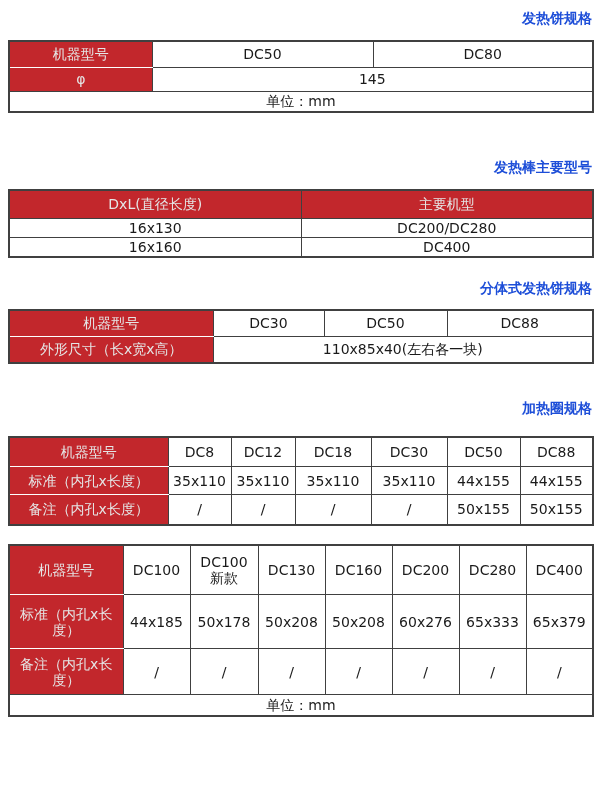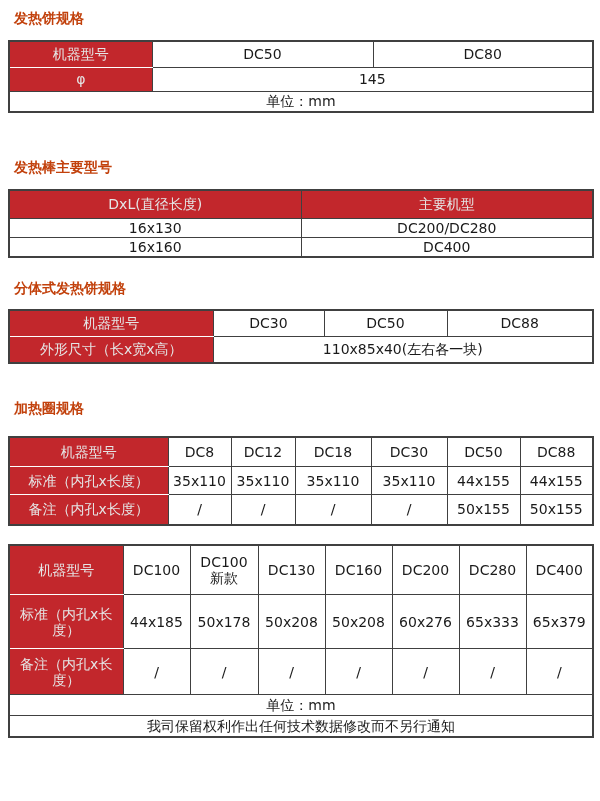--- a/index.html
+++ b/index.html
@@ -12,21 +12,21 @@
   .page{
     width:600px;height:801px;
     padding:10px 8px 0 8px;
     background:#fff;
     font-family:"DejaVu Sans","Liberation Sans",sans-serif;
     color:var(--text);
     overflow:hidden;
   }
   .section-title{
     font-size:14px;font-weight:700;line-height:16px;
-    margin:0 0 0 6px;color:#c2410c;
+    margin:0 0 0 6px;color:#1d4ed8;text-align:right;
   }
   table{
     width:100%;border-collapse:collapse;table-layout:fixed;
     border:2px solid var(--border);
   }
   td{
     border:1px solid var(--border);
     font-size:14px;line-height:1.15;
     text-align:center;vertical-align:middle;
     padding:1px 3px;overflow:hidden;
@@ -214,19 +214,16 @@
       <td>/</td>
       <td>/</td>
       <td>/</td>
       <td>/</td>
       <td>/</td>
       <td>/</td>
     </tr>
     <tr class="rh21">
       <td class="left" colspan="8">单位：mm</td>
     </tr>
-    <tr class="rh21">
-      <td class="left" colspan="8">我司保留权利作出任何技术数据修改而不另行通知</td>
-    </tr>
   </tbody>
     </table>
 
 </div>
 
 </body></html>

